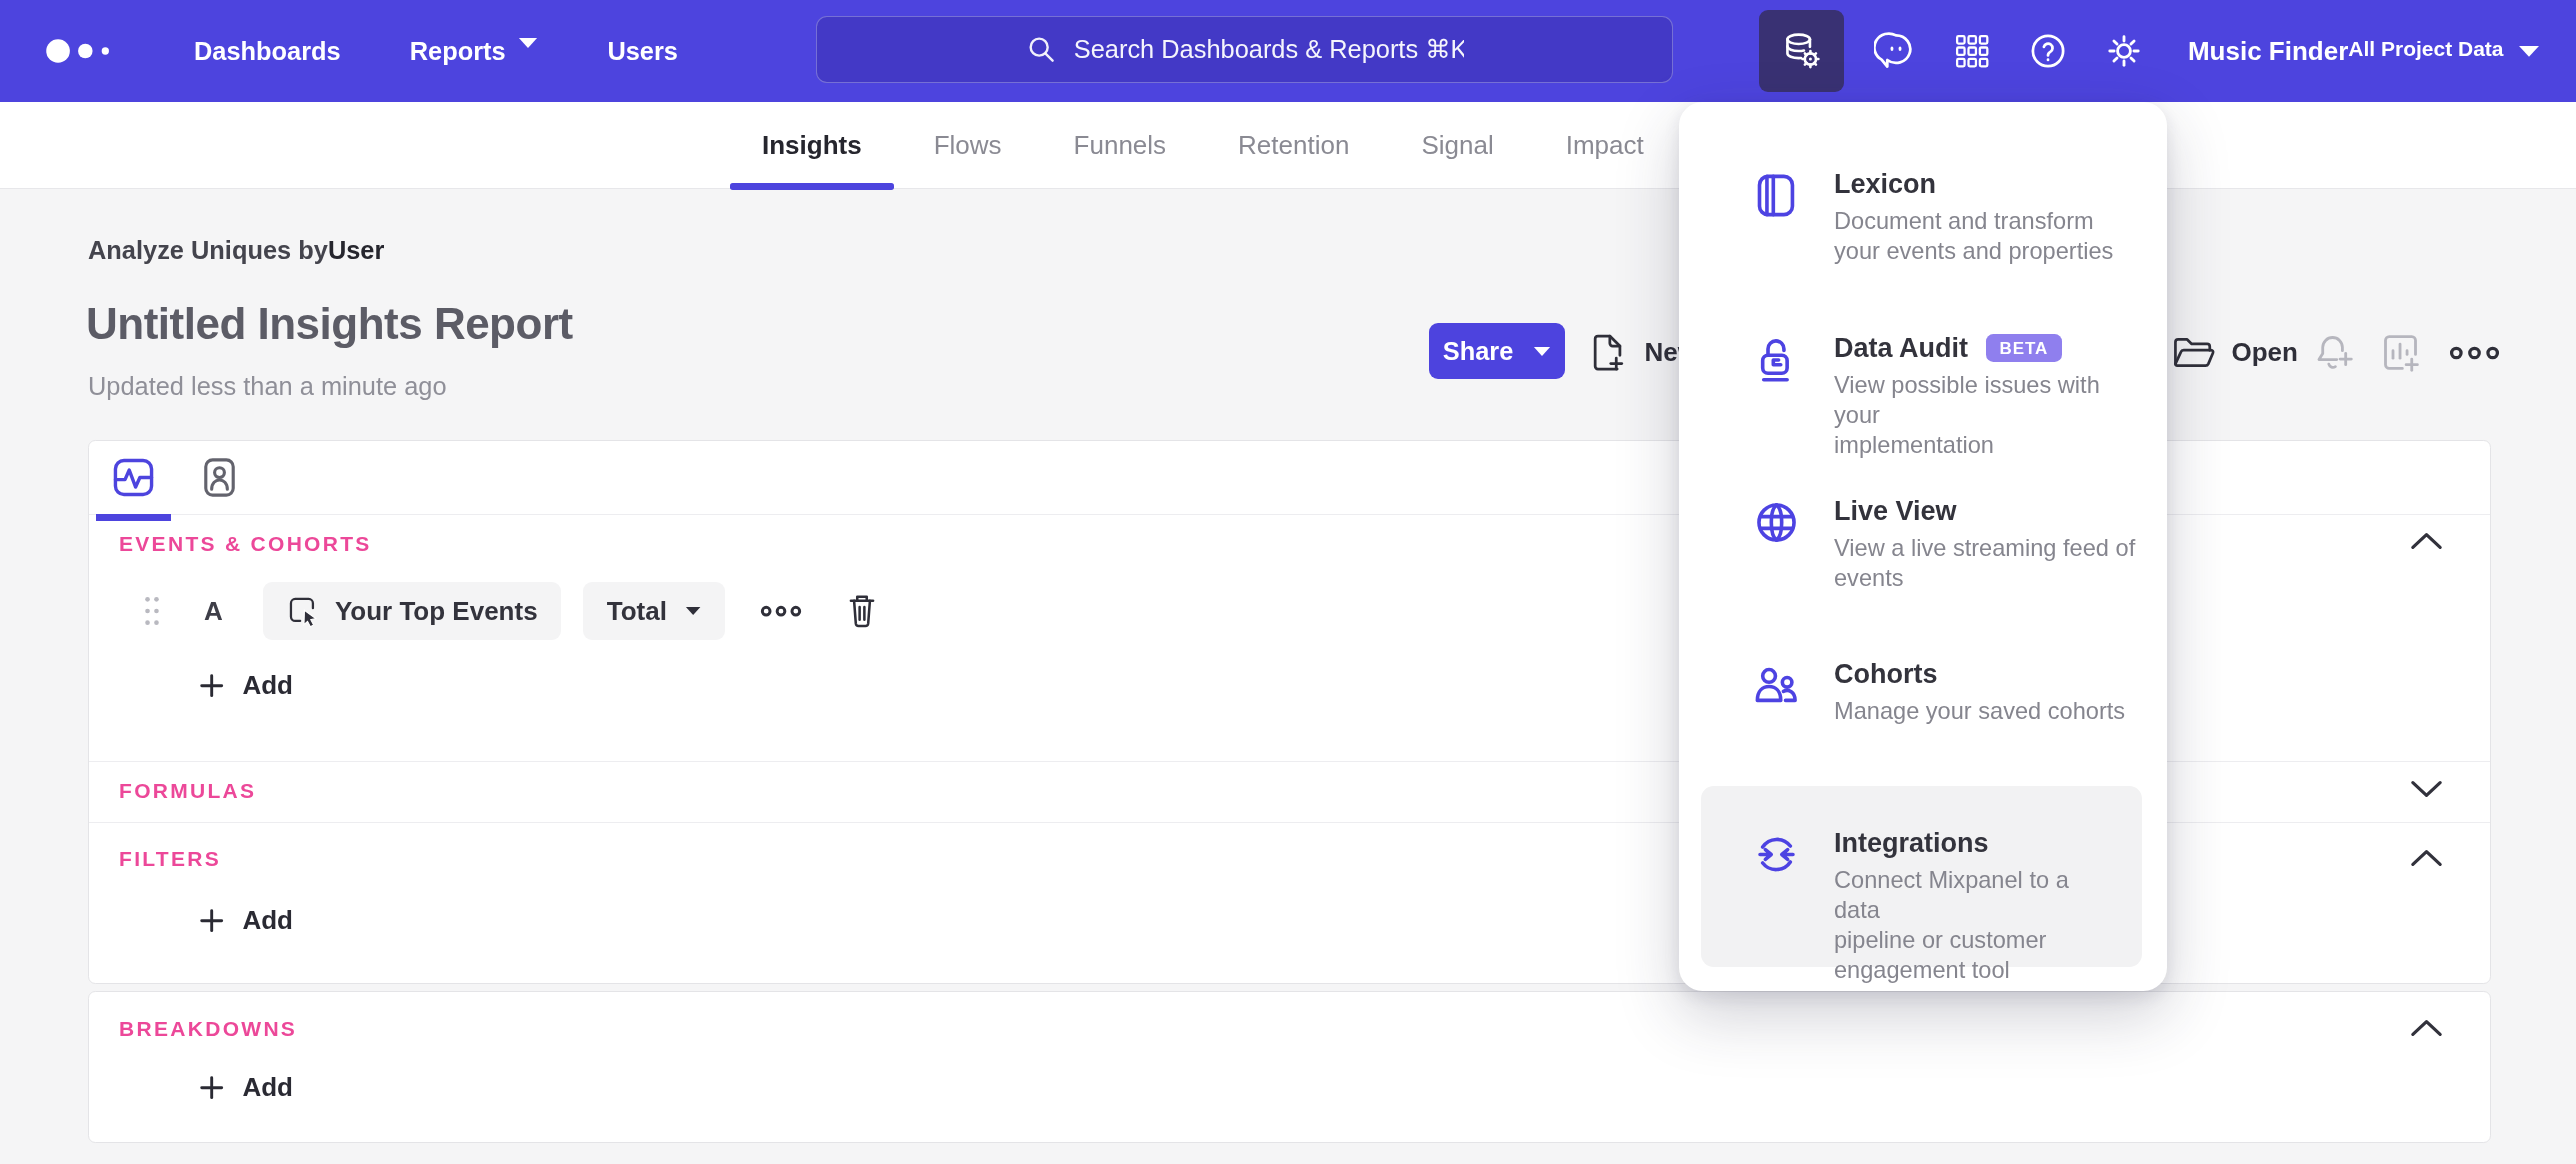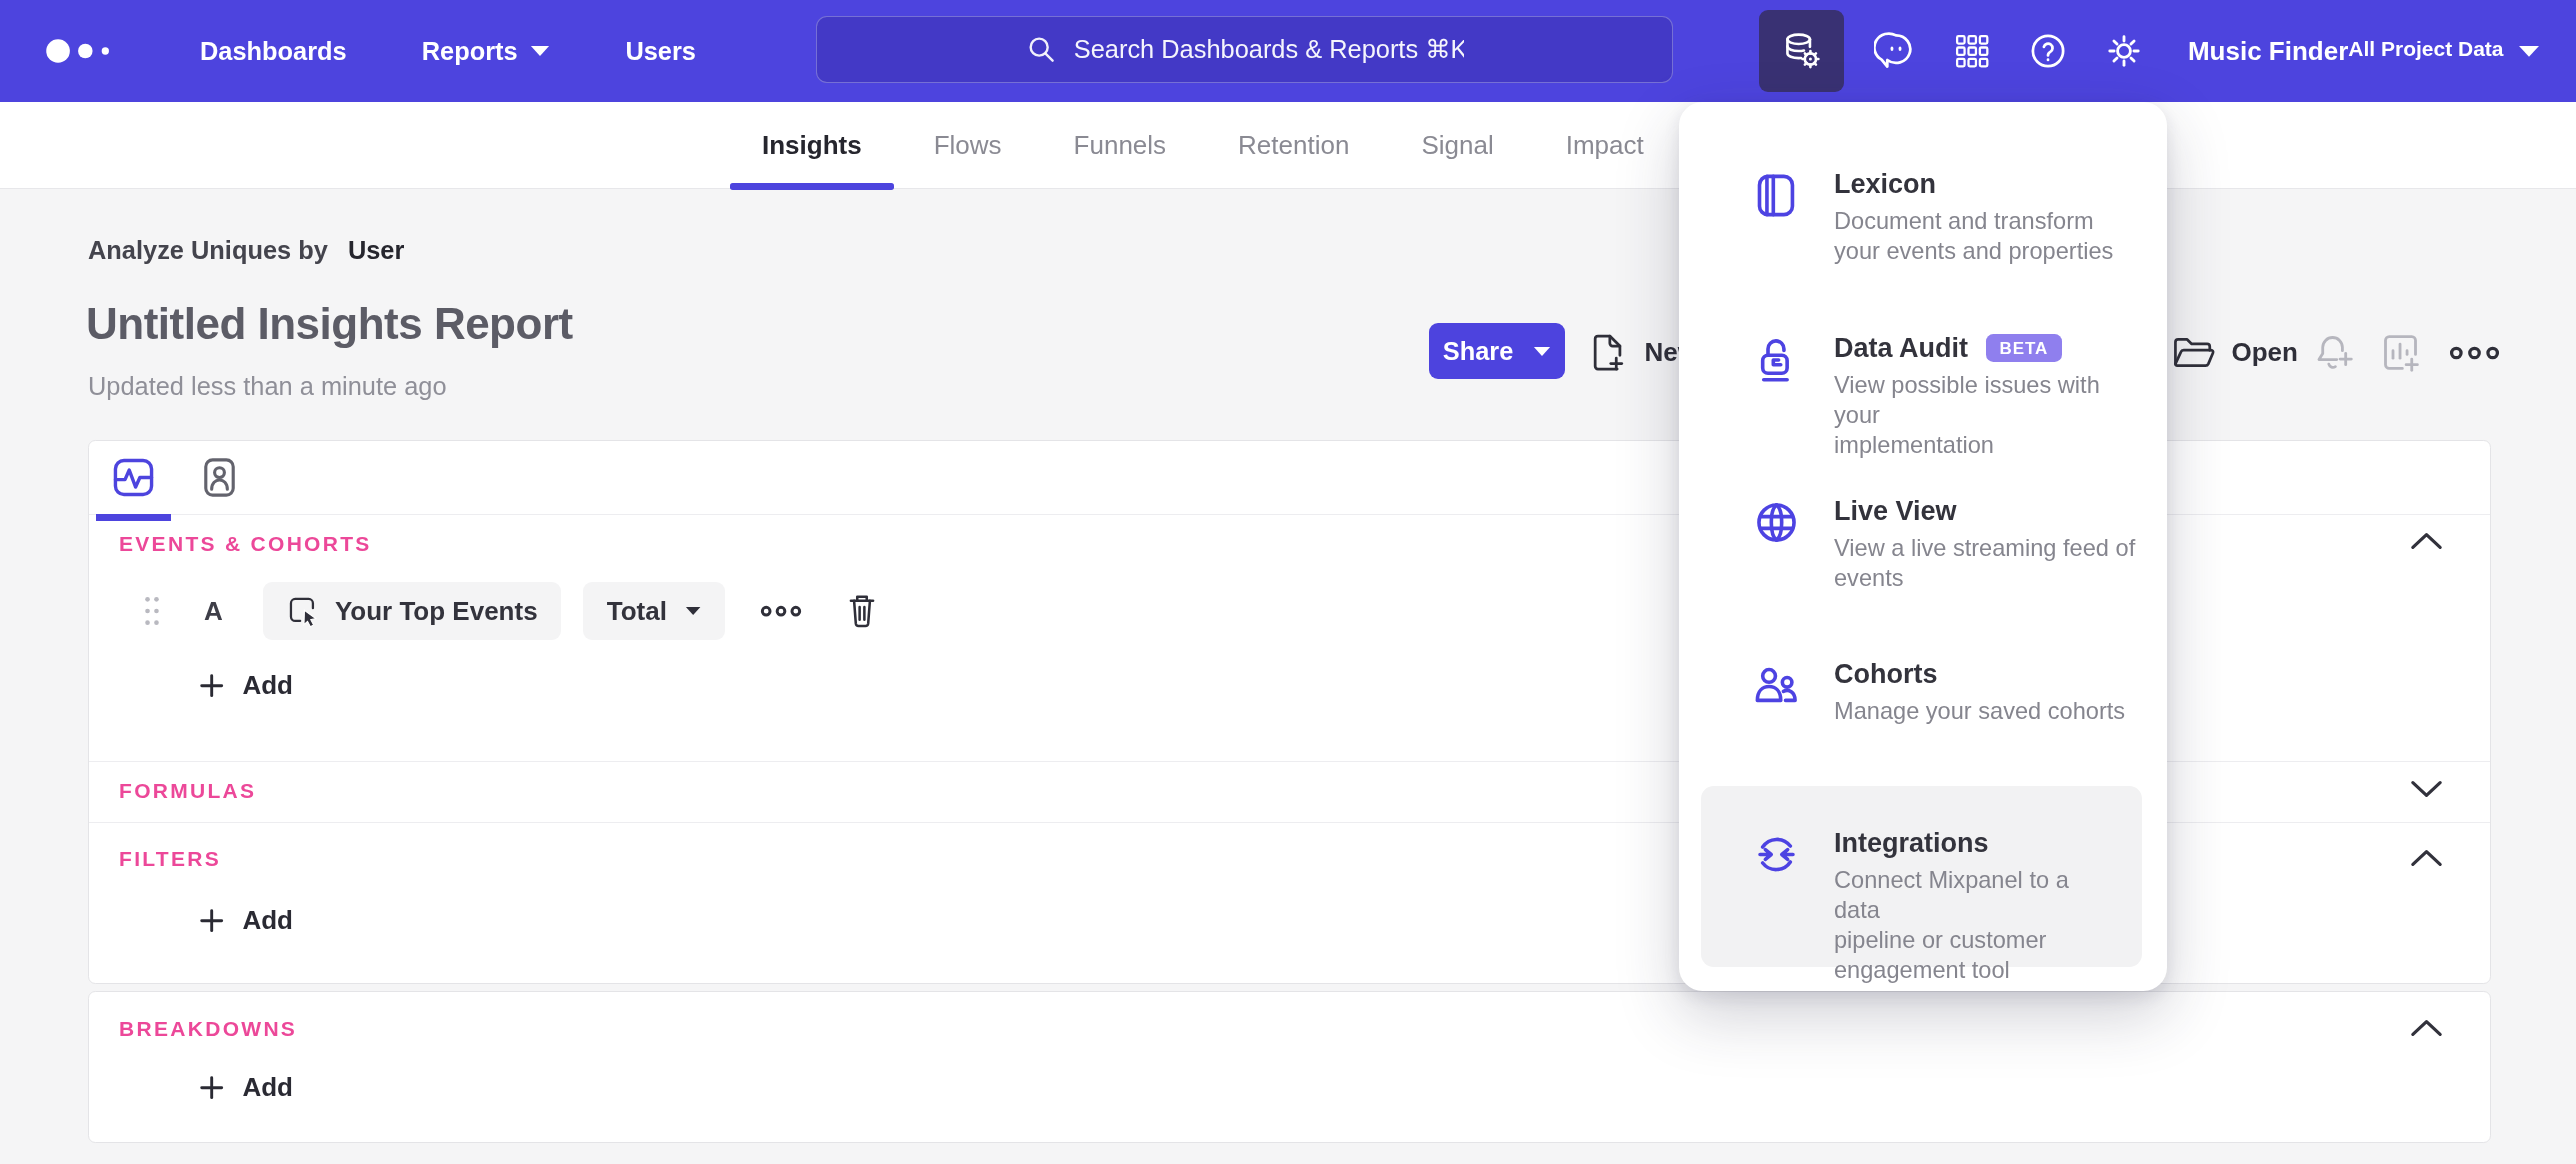--- a/index.html
+++ b/index.html
@@ -6,21 +6,21 @@
   html,body { background:#e9e9ec; }
   .stage{ position:relative; width:2576px; height:1165px; overflow:hidden;
           background:#f5f5f6; font-family:"Liberation Sans", sans-serif; }
 
   
   .topnav{ position:absolute; top:0; left:0; width:2576px; height:102px;
            background:#4D44DE; display:flex; align-items:center; z-index:30; }
   .logo{ margin-left:38px; display:flex; align-items:center; cursor:pointer; }
   .navitems{ display:flex; align-items:center; margin-left:65px; gap:69px; }
   .navitem{ color:#ffffff; font-size:25.4px; font-weight:600; cursor:pointer;
-            display:flex; align-items:center; gap:12.7px;margin-left:6px; }
+            display:flex; align-items:flex-start; gap:12.7px; }
   .searchbar{ position:absolute; left:816px; top:16.3px; width:857px; height:67px;
               background:rgba(20,10,90,0.18); border:1.8px solid rgba(255,255,255,0.28);
               border-radius:11px; display:flex; align-items:center; justify-content:center;
               gap:14.5px; cursor:text; }
   .searchbar input{ background:transparent; border:none; outline:none; width:390px;
                     font-family:"Liberation Sans",sans-serif; font-size:25.4px; color:#fff; }
   .searchbar input::placeholder{ color:rgba(255,255,255,0.95); opacity:1; }
   .navright{ position:absolute; right:36px; top:0; height:102px; display:flex;
              align-items:center; gap:29px; }
   .tile{ width:85px; height:82px; border-radius:9px; display:flex; align-items:center;
@@ -36,21 +36,21 @@
   
   .tabsrow{ position:absolute; top:102px; left:0; width:2576px; height:87px; background:#fff;
             border-bottom:1.8px solid #e7e7ea; display:flex; padding-left:726px; z-index:5; }
   .tab{ padding:0 36px; display:flex; align-items:center; font-size:26px; color:#8a8a93;
         font-weight:500; position:relative; cursor:pointer; }
   .tab.active{ color:#26262e; font-weight:600; }
   .tab.active::after{ content:""; position:absolute; left:3.6px; right:3.6px; bottom:-1.8px;
                       height:7.3px; background:#4D44DE; border-radius:2.7px; }
 
   
-  .analyze{ position:absolute; left:88px; top:236px; display:flex; gap:20px; align-items:baseline; }
+  .analyze{ position:absolute; left:88px; top:236px; display:flex; align-items:baseline; }
   .analyze .lbl{ font-size:25.4px; font-weight:600; color:#44444d; }
   .analyze .val{ font-size:25.4px; font-weight:700; color:#26262e; cursor:pointer; }
   .rtitle{ position:absolute; left:86px; top:299px; font-size:44px; font-weight:700;
            color:#5c5c66; letter-spacing:-0.5px; cursor:text; }
   .rupdated{ position:absolute; left:88px; top:372px; font-size:25.4px; color:#8f8f98; }
 
   
   .share-btn{ position:absolute; left:1429px; top:323px; width:136px; height:56px;
               background:#4D43DE; border-radius:9px; display:flex; align-items:center;
               justify-content:center; gap:20px; color:#fff; font-size:25.4px; font-weight:600;

